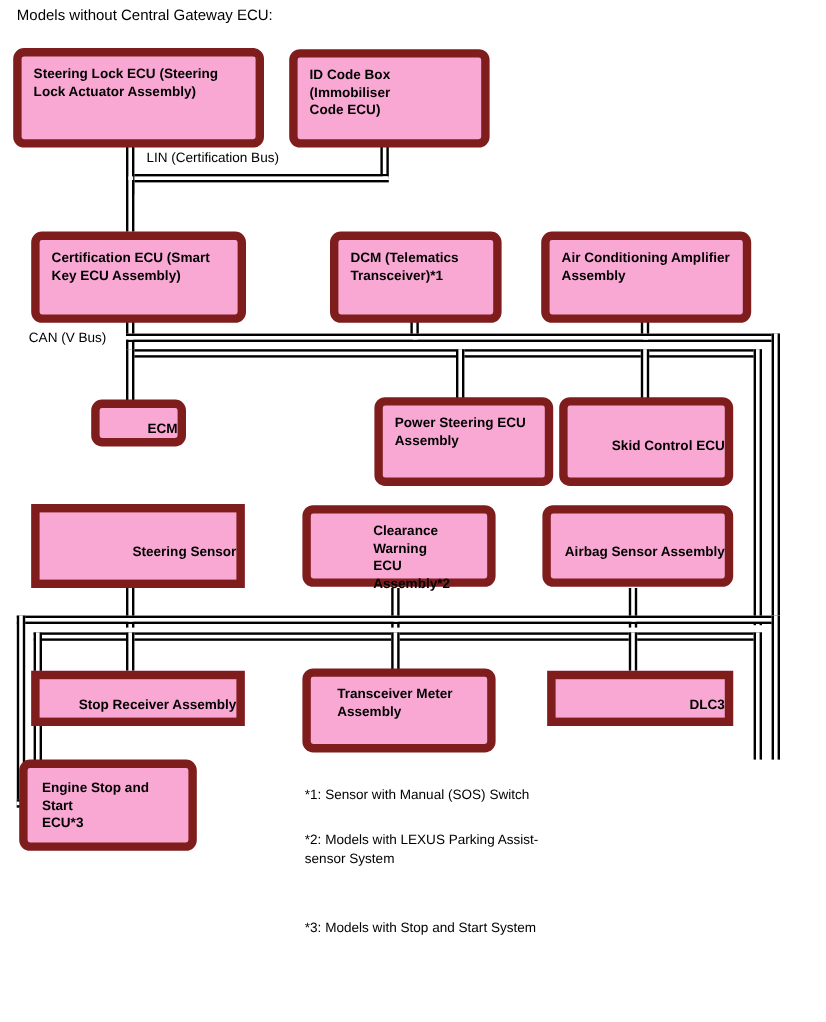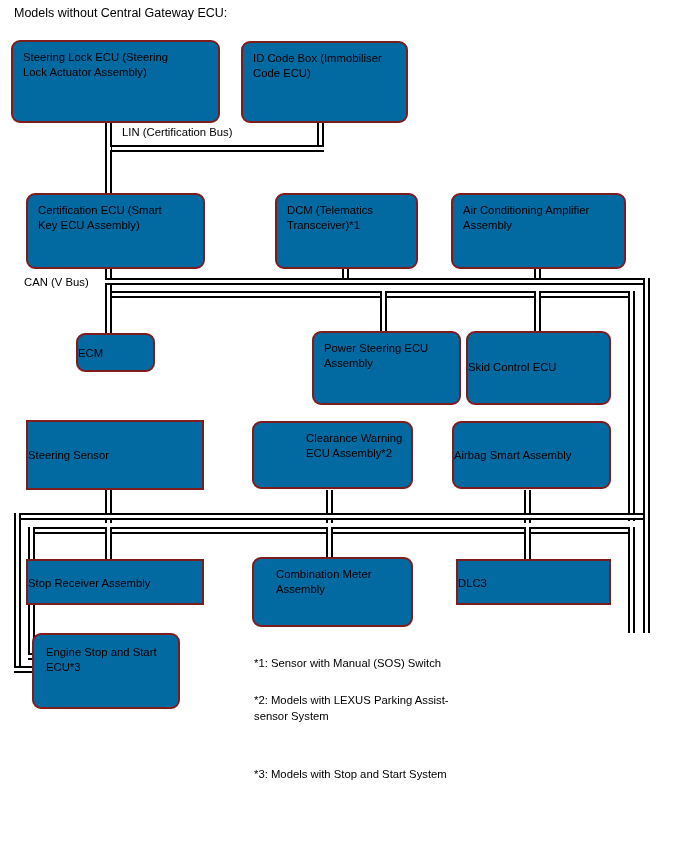--- a/index.html
+++ b/index.html
@@ -26,38 +26,39 @@
     left: 14px;
     top: 5px;
     font-size: 12.5px;
     line-height: 16px;
     white-space: nowrap;
   }
   
   .node {
     position: absolute;
     box-sizing: border-box;
-    border: 2px solid #7f1d1d;
-    background: #0369a1;
+    border: 7px solid #7f1d1d;
+    background: #f9a8d4;
     border-radius: 9px;
     z-index: 40;
+    font-weight: bold;
   }
   .node.sq { border-radius: 0; }
   .node .lbl {
     position: absolute;
     left: 10px;
     top: 8px;
     right: 6px;
     font-size: 11.3px;
     line-height: 14.5px;
     white-space: pre-line;
   }
   .node.center .lbl {
     left: 0; right: 0;
-    text-align: left;
+    text-align: right;
   }
   
   .node.torn {
     border-bottom: none;
     border-radius: 9px 9px 0 0;
     overflow: visible;
   }
   .torn-edge {
     position: absolute;
     left: -1px;
@@ -210,37 +211,37 @@
   <div class="node center" style="left:466px; top:331px; width:145px; height:74px;">
     <div class="lbl" style="top:27px;">Skid Control ECU</div>
   </div>
 
   <div class="node" style="left:252px; top:421px; width:161px; height:68px;">
     <div class="lbl" style="left:22px;margin-left:30px;">Clearance Warning
 ECU Assembly*2</div>
   </div>
 
   <div class="node center" style="left:452px; top:421px; width:159px; height:68px;">
-    <div class="lbl" style="top:25px;">Airbag Smart Assembly</div>
+    <div class="lbl" style="top:25px;">Airbag Sensor Assembly</div>
   </div>
 
   <div class="node sq center" style="left:26px; top:559px; width:178px; height:46px;">
     <div class="lbl" style="top:15px;">Stop Receiver Assembly</div>
   </div>
 
   <div class="node" style="left:252px; top:557px; width:161px; height:70px;">
-    <div class="lbl" style="left:22px;">Combination Meter
+    <div class="lbl" style="left:22px;">Transceiver Meter
 Assembly</div>
   </div>
 
   <div class="node sq center" style="left:456px; top:559px; width:155px; height:46px;">
     <div class="lbl" style="top:15px;">DLC3</div>
   </div>
 
-  <div class="node" style="left:32px; top:633px; width:148px; height:76px;">
+  <div class="node" style="left:16px; top:633px; width:148px; height:76px;">
     <div class="lbl" style="top:10px; left:12px;">Engine Stop and Start
 ECU*3</div>
   </div>
 
 
   <div class="note" style="left:254px; top:656px;">*1: Sensor with Manual (SOS) Switch</div>
   <div class="note" style="left:254px; top:693px;">*2: Models with LEXUS Parking Assist-
 sensor System</div>
   <div class="note" style="left:254px; top:767px;">*3: Models with Stop and Start System</div>
 

